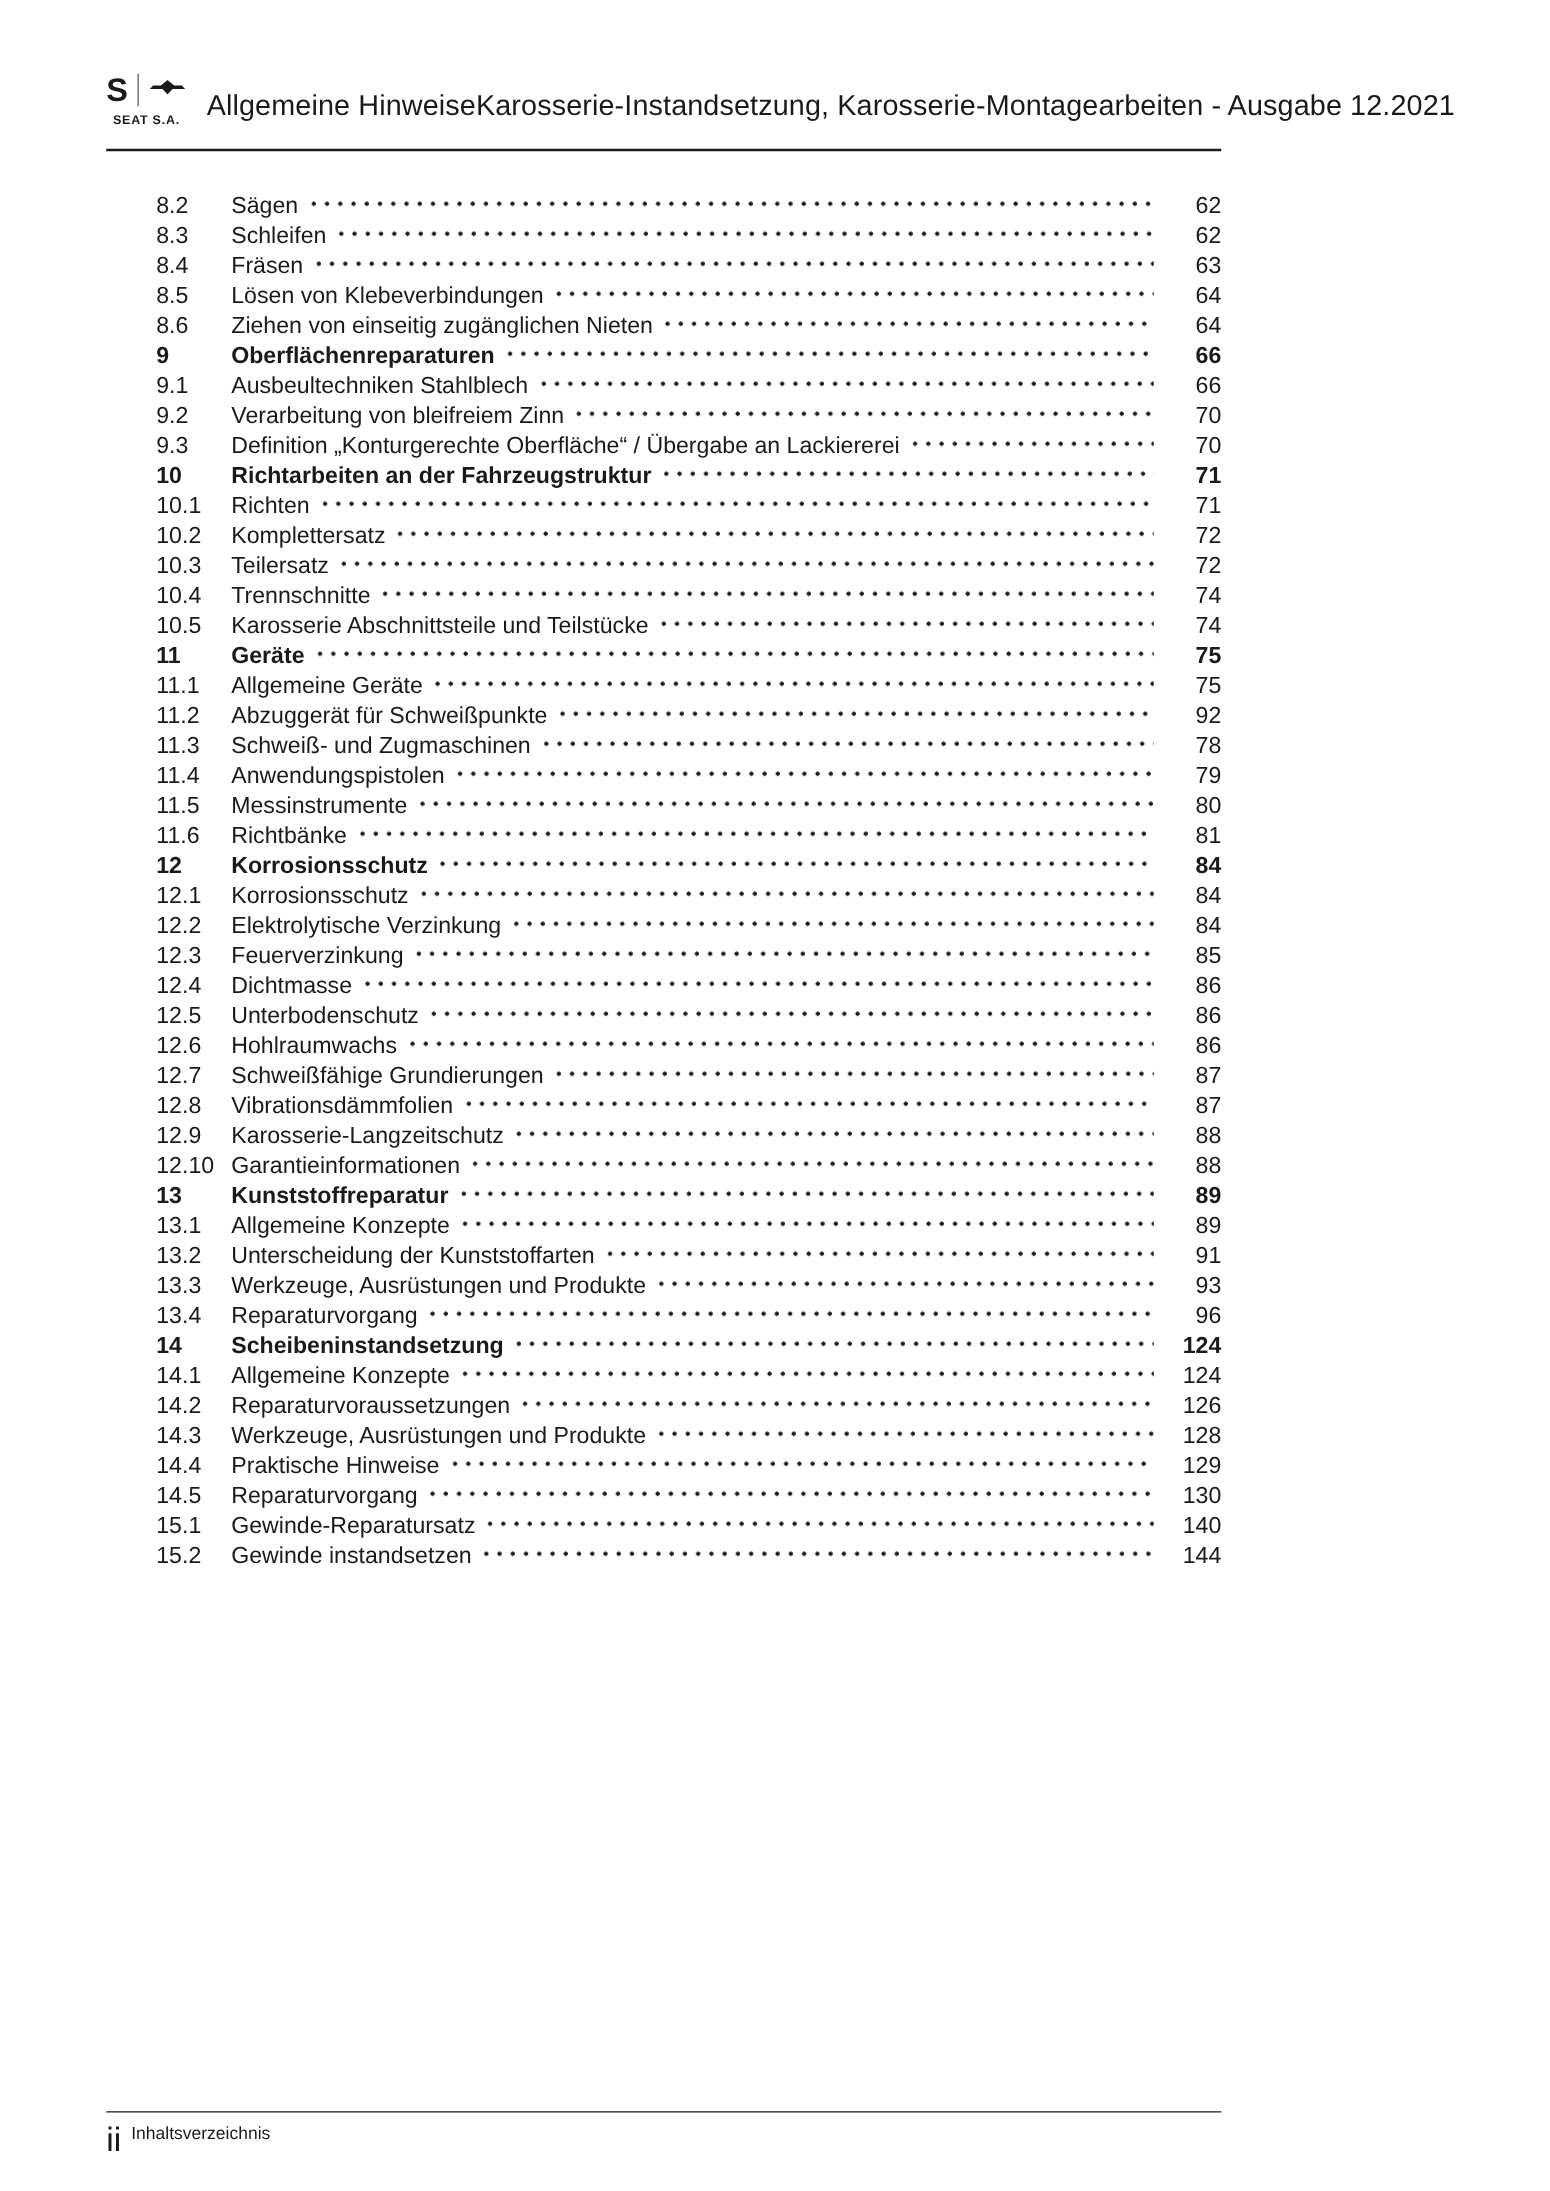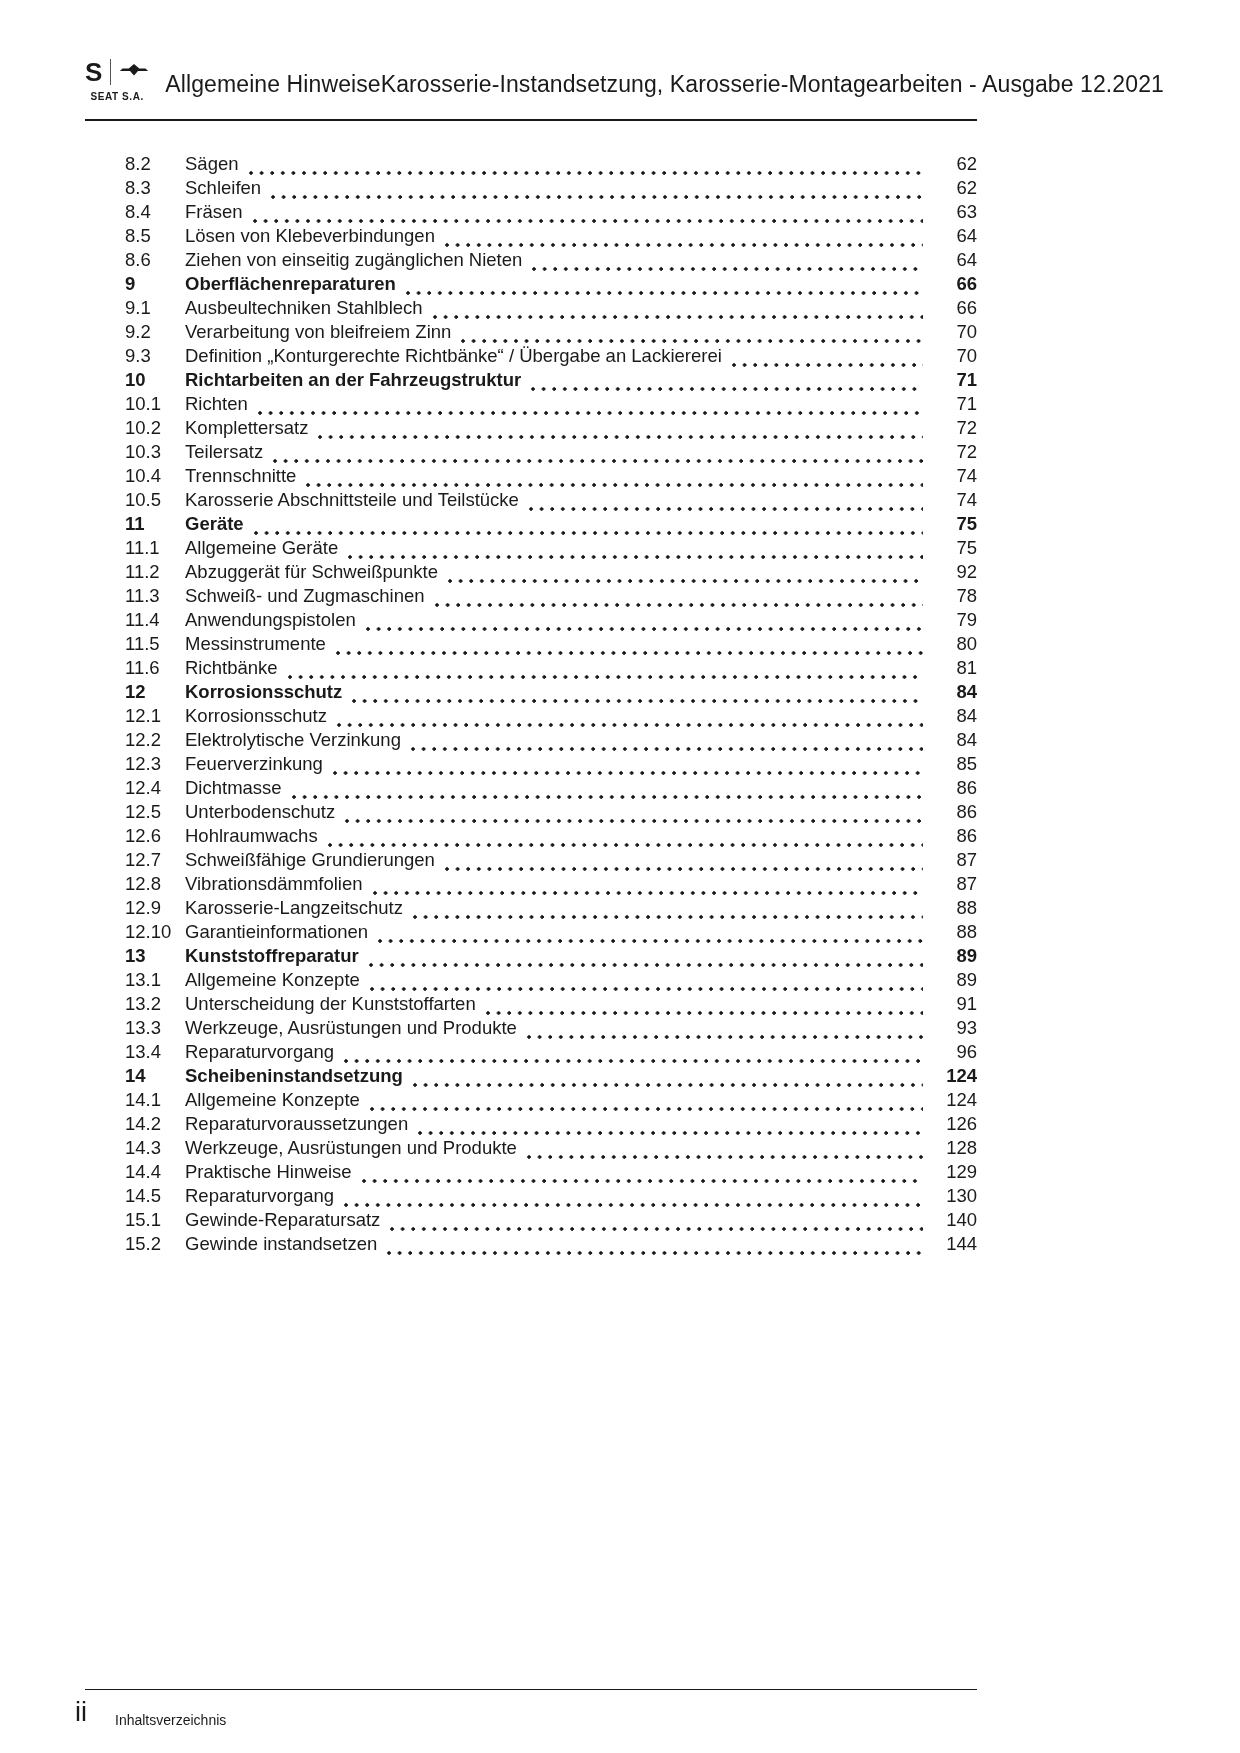--- a/index.html
+++ b/index.html
@@ -24,37 +24,37 @@
     font-family:"Liberation Sans", sans-serif;
   }
   .logo-divider { width:1px; height:26px; background:#555; }
   .brand-name { font-size:10px; font-weight:bold; letter-spacing:0.6px; margin-top:3px; }
   .header-title { font-size:23px; padding-bottom:4px; white-space:nowrap; letter-spacing:0.1px; }
   .header-rule { position:absolute; left:85px; top:119px; width:892px; height:2px; background:#1a1a1a; }
 
   
   .toc { position:absolute; left:125px; top:152px; width:852px; }
   .toc-row {
-    display:flex; align-items:flex-end;
+    display:flex; align-items:flex-start;
     height:24px; line-height:24px; font-size:18.5px; white-space:nowrap;
   }
   .toc-row.bold { font-weight:bold; }
   .toc-row .num { flex:0 0 60px; }
   .toc-row .title { flex:0 0 auto; }
   .toc-row .dots { flex:1 1 auto; height:14px; position:relative; margin:0 8px; min-width:14px; }
   .toc-row .dots::after {
     content:""; position:absolute; left:2px; right:2px; bottom:1px; height:4px;
     background-image:radial-gradient(circle at 2px 2px, #1a1a1a 1.5px, transparent 1.9px);
     background-size:10.6px 4px; background-repeat:repeat-x;
   }
   .toc-row .pgnum { flex:0 0 44px; text-align:right; }
 
   
   .footer-rule { position:absolute; left:85px; top:1689px; width:892px; height:1px; background:#1a1a1a; }
-  .footer { position:absolute; left:75px; top:1698px; display:flex; align-items:flex-end; gap:28px; }
+  .footer { position:absolute; left:85px; top:1698px; display:flex; align-items:flex-start; gap:8px; }
   .footer .pg { font-size:27px; line-height:1.1; }
   .footer .label { font-size:14px; }
 </style>
 </head>
 <body>
 
 <div class="page">
 
   <div class="header">
     <div class="brand">
@@ -123,21 +123,21 @@
 
   <div class="toc-row">
     <span class="num">9.2</span>
     <span class="title">Verarbeitung von bleifreiem Zinn</span>
     <span class="dots"></span>
     <span class="pgnum">70</span>
   </div>
 
   <div class="toc-row">
     <span class="num">9.3</span>
-    <span class="title">Definition „Konturgerechte Richtbänke“ / Übergabe an Lackiererei</span>
+    <span class="title">Definition „Konturgerechte Oberfläche“ / Übergabe an Lackiererei</span>
     <span class="dots"></span>
     <span class="pgnum">70</span>
   </div>
 
   <div class="toc-row bold">
     <span class="num">10</span>
     <span class="title">Richtarbeiten an der Fahrzeugstruktur</span>
     <span class="dots"></span>
     <span class="pgnum">71</span>
   </div>

